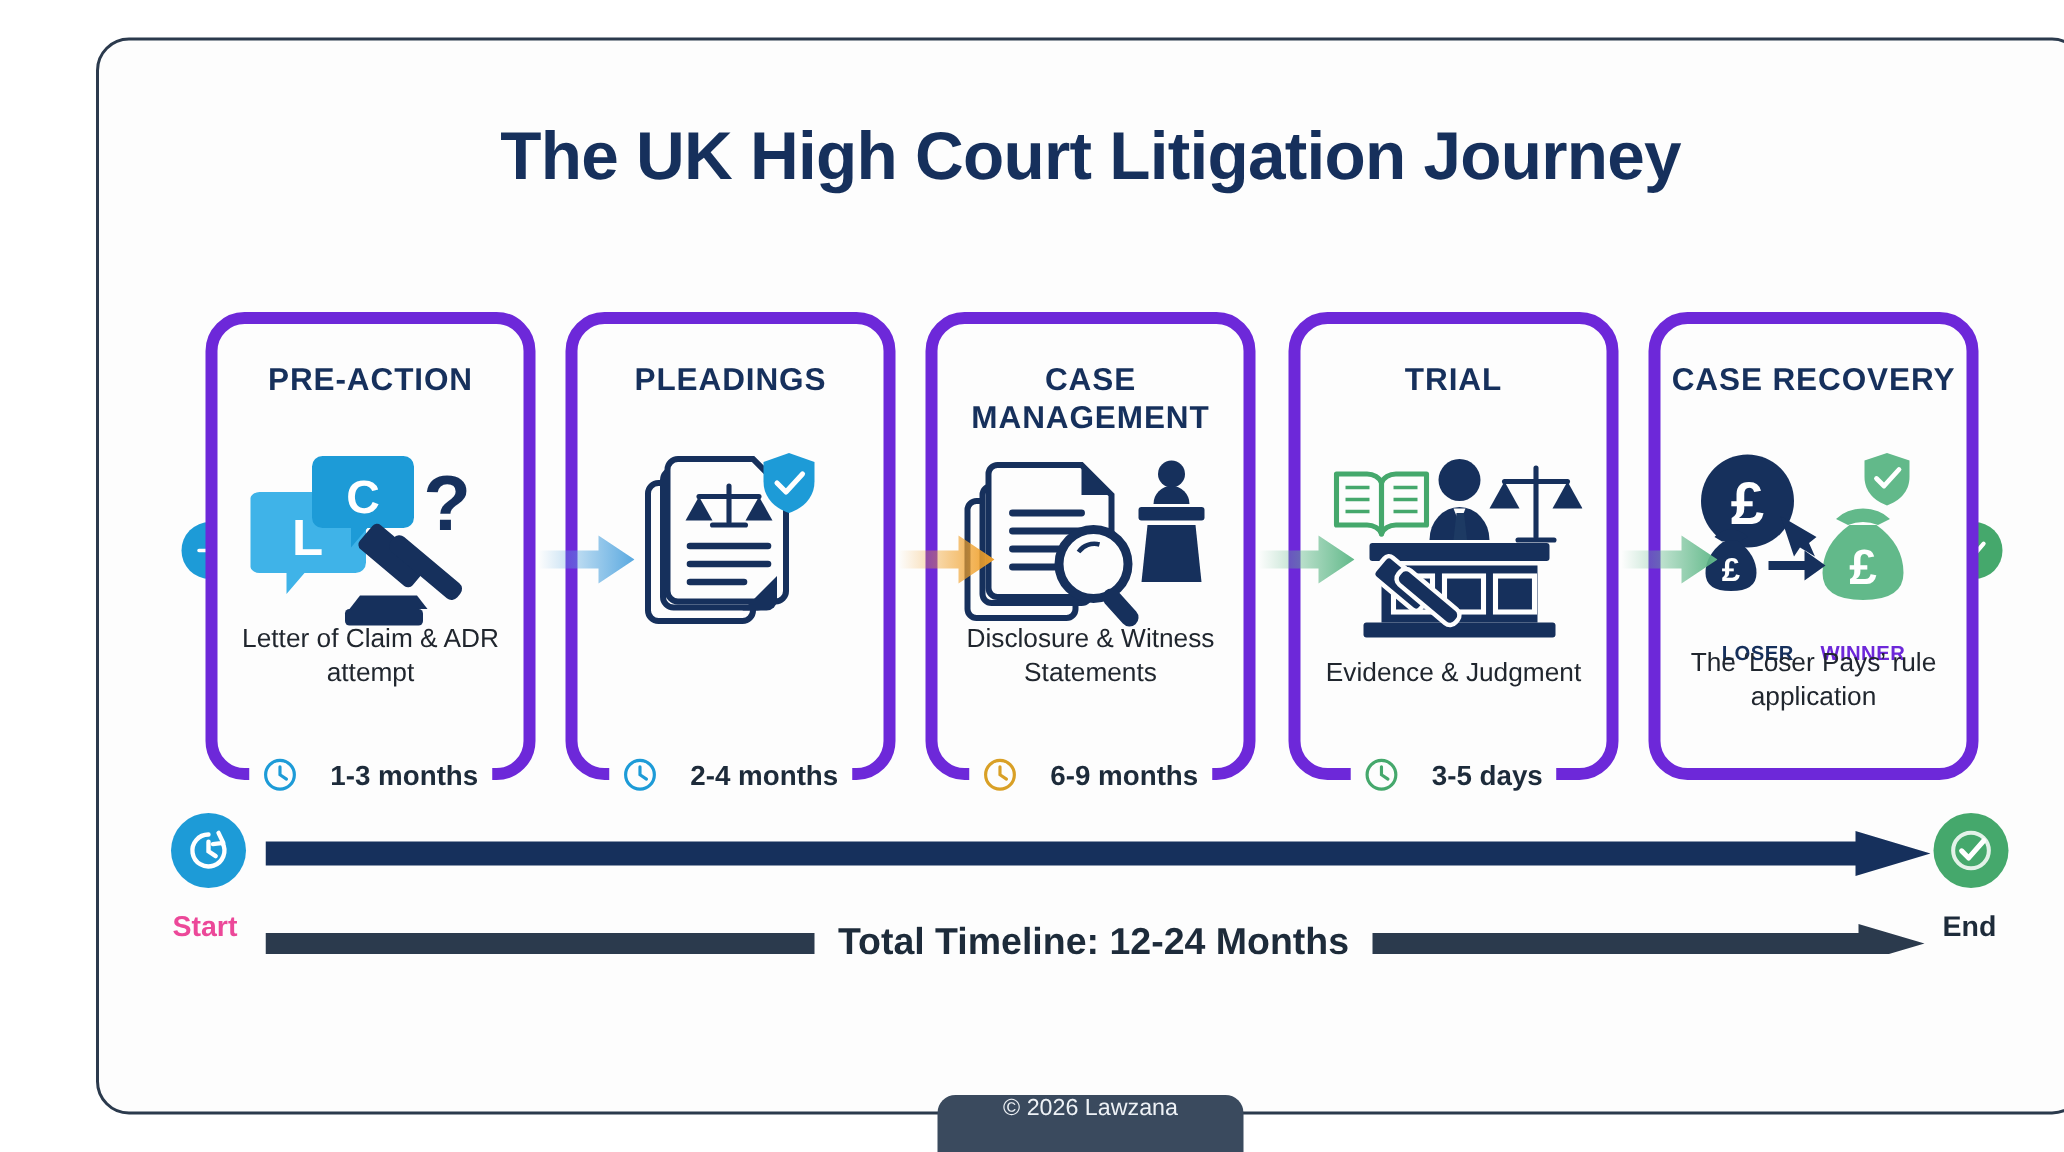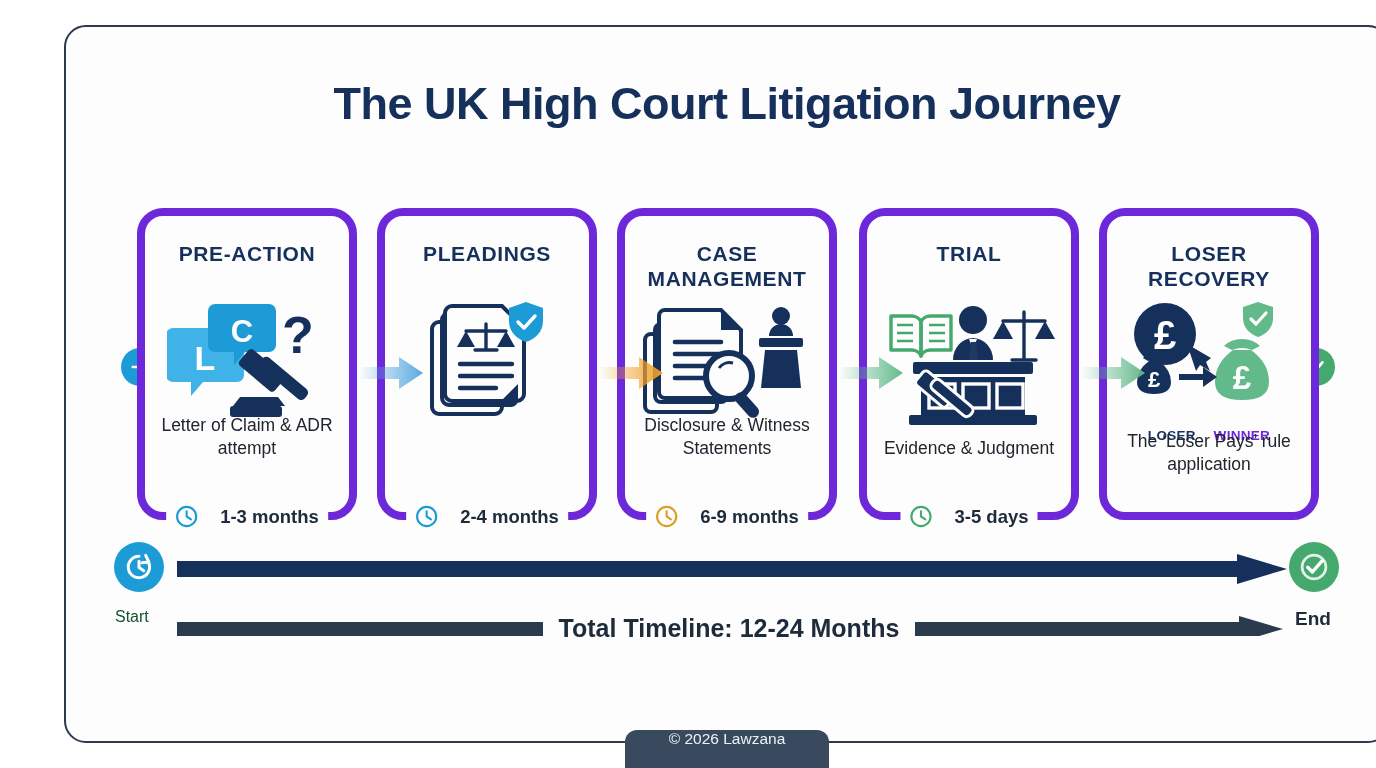--- a/index.html
+++ b/index.html
@@ -131,21 +131,21 @@
     position: absolute;
     left: 15px; top: 0px;
     width: 50px; height: 50px;
     border-radius: 50%;
     background: #1d9bd7;
     display: flex; align-items: center; justify-content: center;
   }
   .tl-start-label {
     position: absolute;
     left: 16px; top: 66px;
-    font-size: 16px; font-weight: normal; color: #14532d;
+    font-size: 19px; font-weight: bold; color: #ec4899;
   }
   .tl-end-check {
     position: absolute;
     left: 1190px; top: 0px;
     width: 50px; height: 50px;
     border-radius: 50%;
     background: #45a86c;
     display: flex; align-items: center; justify-content: center;
   }
   .tl-end-label {
@@ -371,21 +371,21 @@
       <div class="duration">
         <svg width="23" height="23" viewBox="0 0 24 24">
           <circle cx="12" cy="12" r="10" fill="none" stroke="#45a86c" stroke-width="2.2"></circle>
           <path d="M12 6.5 V12 l4.5 3" fill="none" stroke="#45a86c" stroke-width="2.2" stroke-linecap="round"></path>
         </svg>
         <span class="duration-text">3-5 days</span>
       </div>
     </div>
 
     <div class="stage s4">
-      <div class="stage-title">LOSER RECOVERY</div>
+      <div class="stage-title">CASE RECOVERY</div>
       <div class="stage-icon" style="top:84px;height:128px;">
         <svg width="168" height="128" viewBox="0 0 168 128">
 
           <g>
             <circle cx="40" cy="34" r="31" fill="#16305c"></circle>
             <text x="40" y="49" font-family="Liberation Sans, sans-serif" font-size="40" font-weight="bold" fill="#ffffff" text-anchor="middle">£</text>
           </g>
 
           <g>
             <path d="M133 2 l15 5 v11 c0 10 -7 16 -15 19 c-8 -3 -15 -9 -15 -19 v-11 z" fill="#62b98a"></path>

